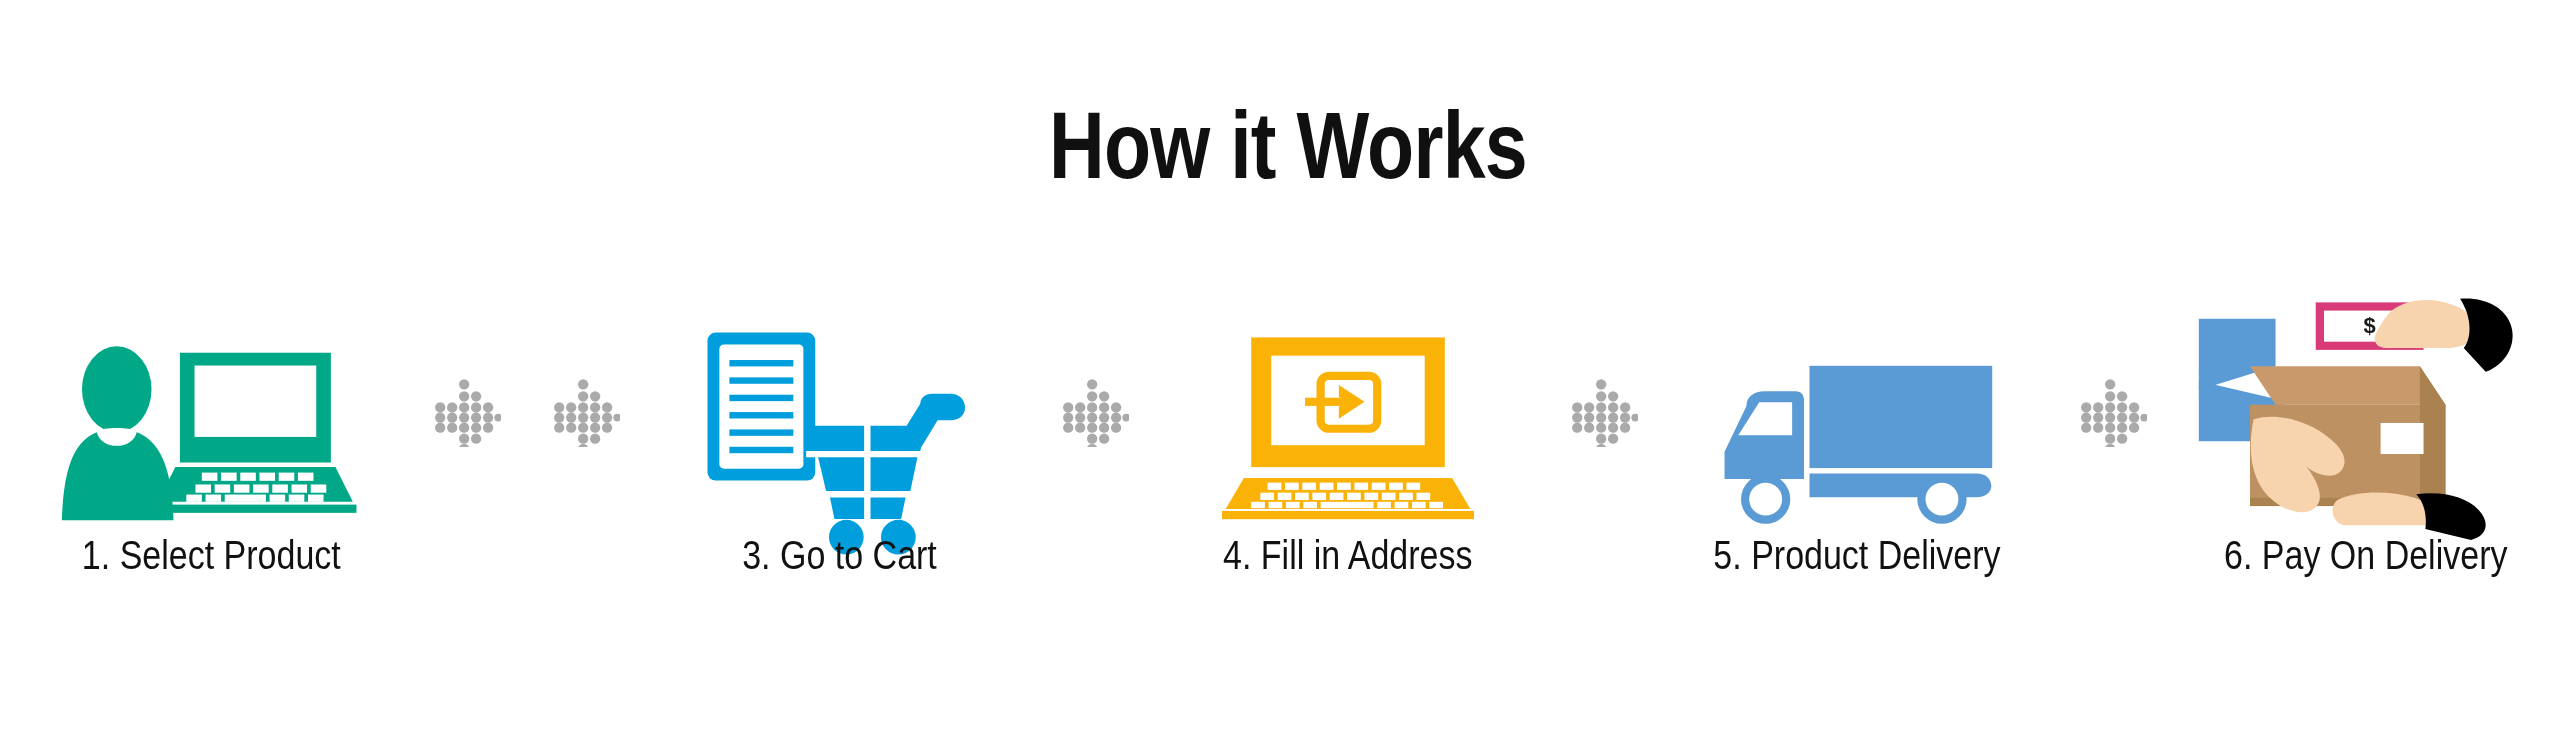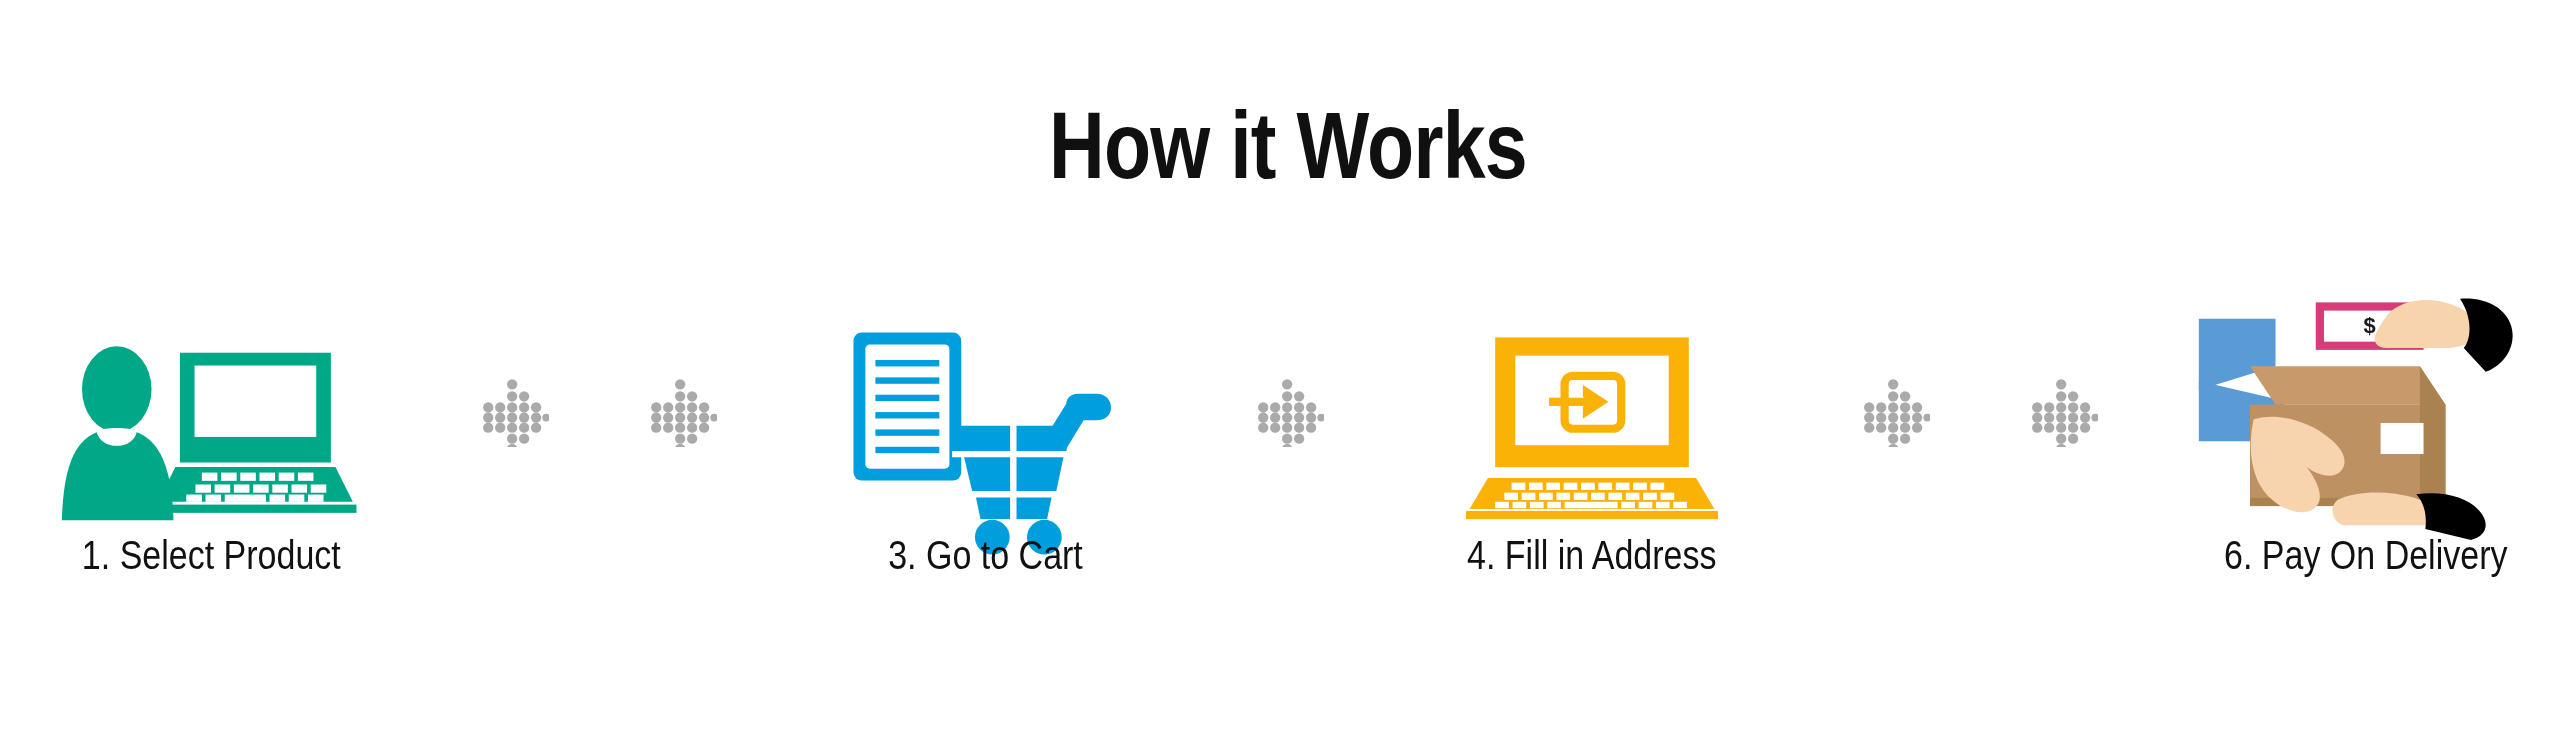--- a/index.html
+++ b/index.html
@@ -337,20 +337,42 @@
             <circle cx="36" cy="55" r="5.6"></circle>
             <circle cx="49" cy="55" r="5.6"></circle>
             <circle cx="62" cy="55" r="5.6"></circle>
           <circle cx="36" cy="67" r="5.6"></circle>
             <circle cx="49" cy="67" r="5.6"></circle>
           <circle cx="36" cy="78" r="5.6"></circle>
         </g>
       </svg>
     </div>
 
+    <div class="step">
+      <div class="icon-area">
+        <svg width="284" height="169" viewBox="0 0 310 185">
+          <g fill="#5b9bd5">
+
+            <rect x="103" y="14" width="200" height="112"></rect>
+
+            <path d="M34 58 C34 48 42 42 54 42 L88 42 C94 42 97 46 97 52 L97 138 L10 138 L10 108 Z"></path>
+
+            <path d="M48 54 L84 54 L84 90 L25 90 Z" fill="#ffffff"></path>
+
+            <path d="M103 132 L286 132 C296 132 302 138 302 146 C302 152 296 158 286 158 L103 158 Z"></path>
+          </g>
+
+          <circle cx="55" cy="160" r="27" fill="#5b9bd5"></circle>
+          <circle cx="55" cy="160" r="18" fill="#ffffff"></circle>
+          <circle cx="248" cy="160" r="27" fill="#5b9bd5"></circle>
+          <circle cx="248" cy="160" r="18" fill="#ffffff"></circle>
+        </svg>
+      </div>
+      <div class="step-label">5. Product Delivery</div>
+    </div>
 
     <div class="sep">
       <svg width="70" height="70" viewBox="0 0 76 76">
         <g fill="#aaaaaa">
           <circle cx="36" cy="8" r="5.6"></circle>
           <circle cx="36" cy="21" r="5.6"></circle>
             <circle cx="49" cy="21" r="5.6"></circle>
           <circle cx="10" cy="33" r="5.6"></circle>
             <circle cx="23" cy="33" r="5.6"></circle>
             <circle cx="36" cy="33" r="5.6"></circle>

